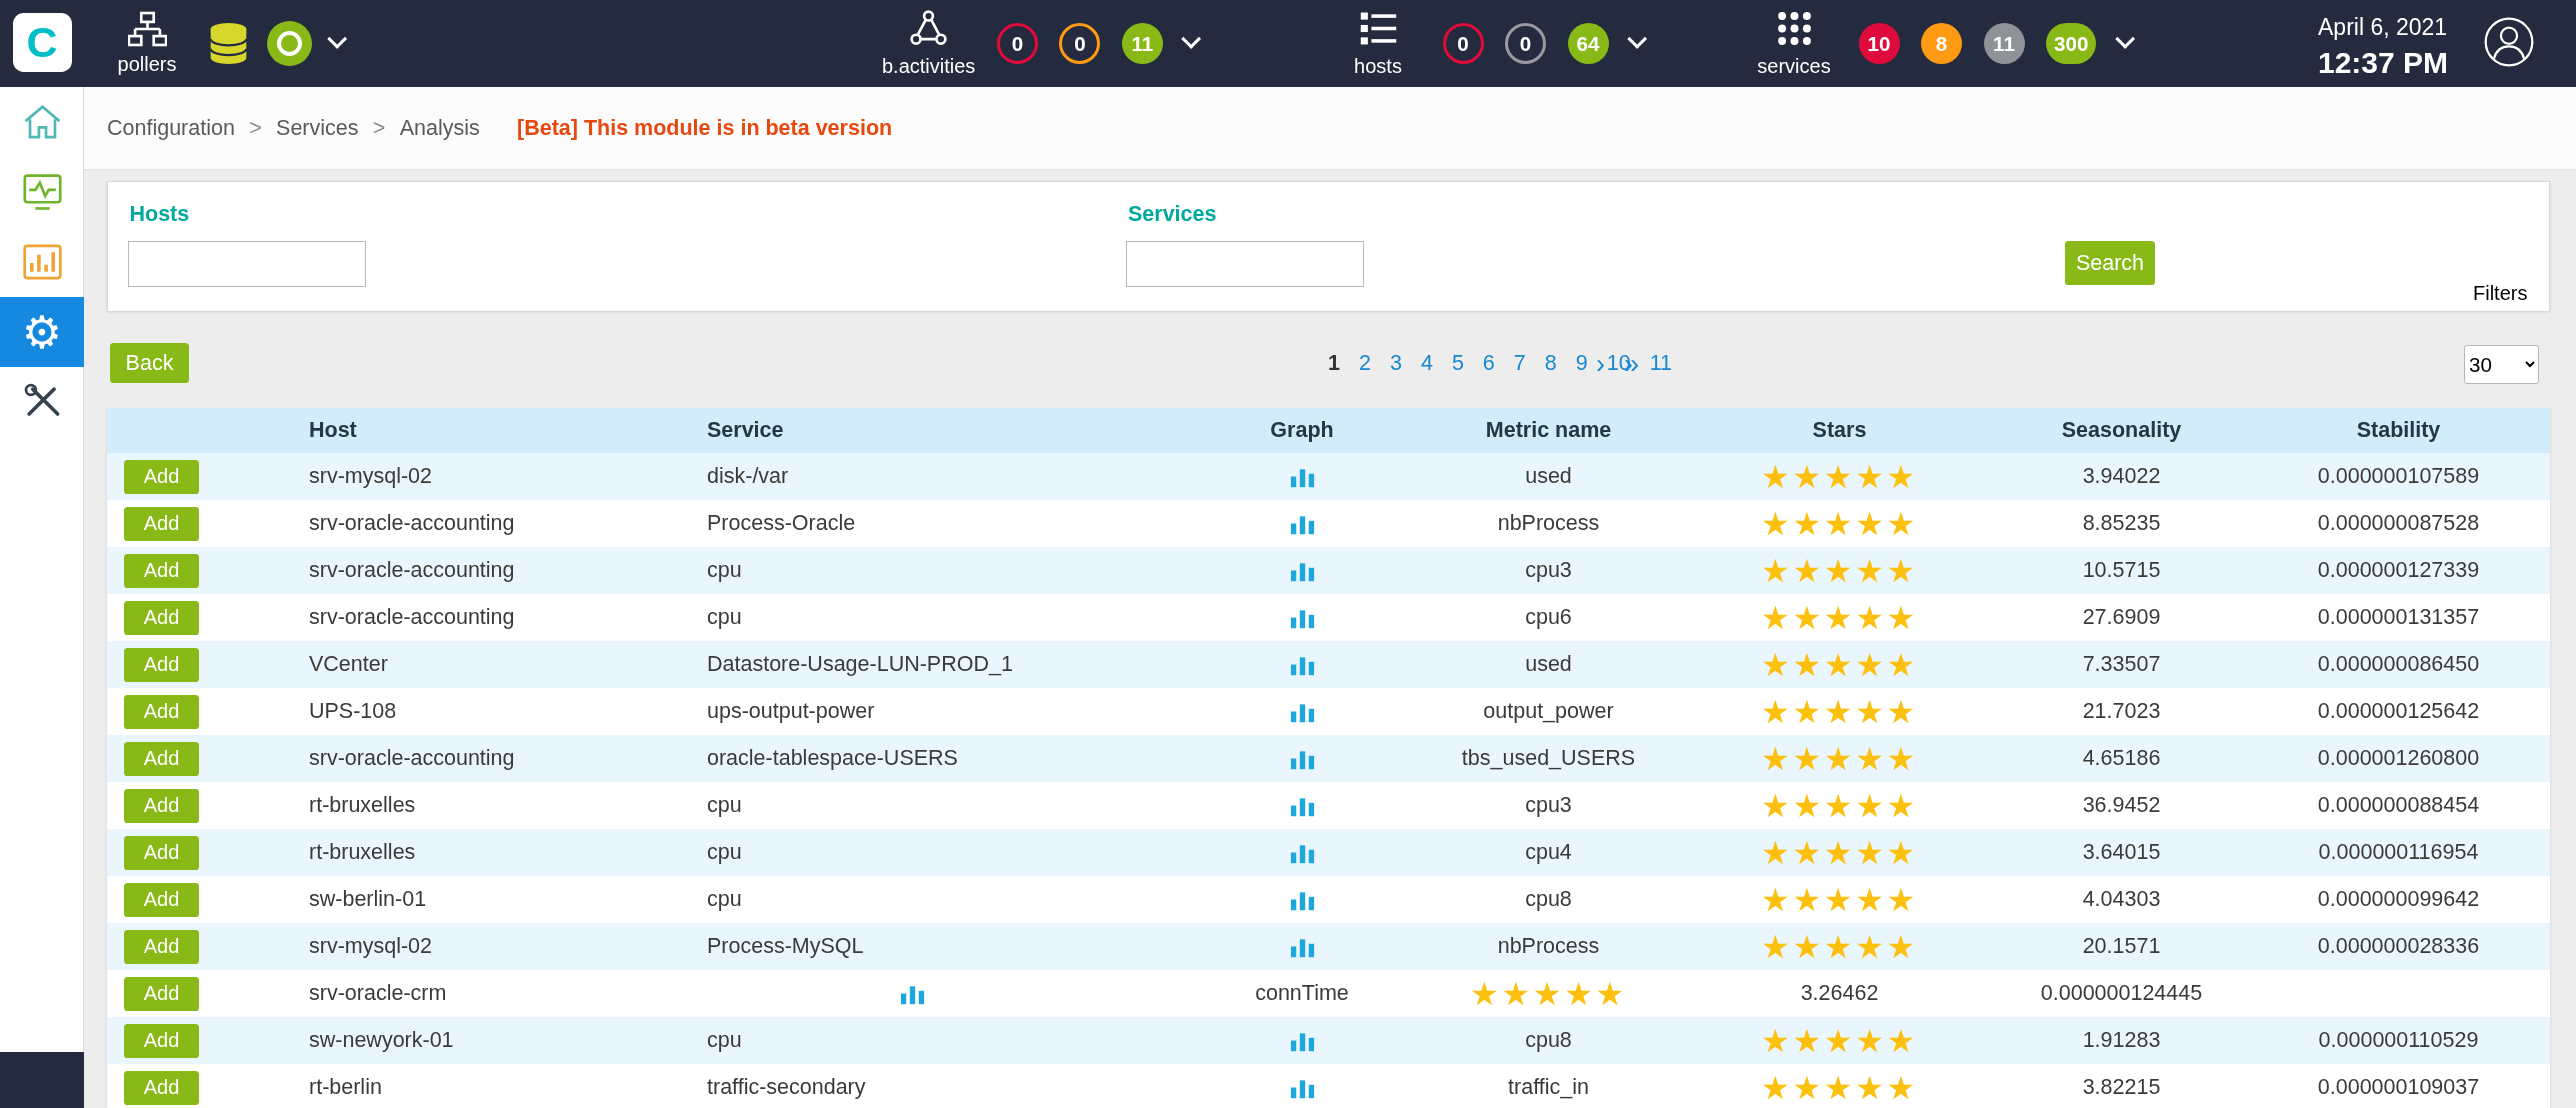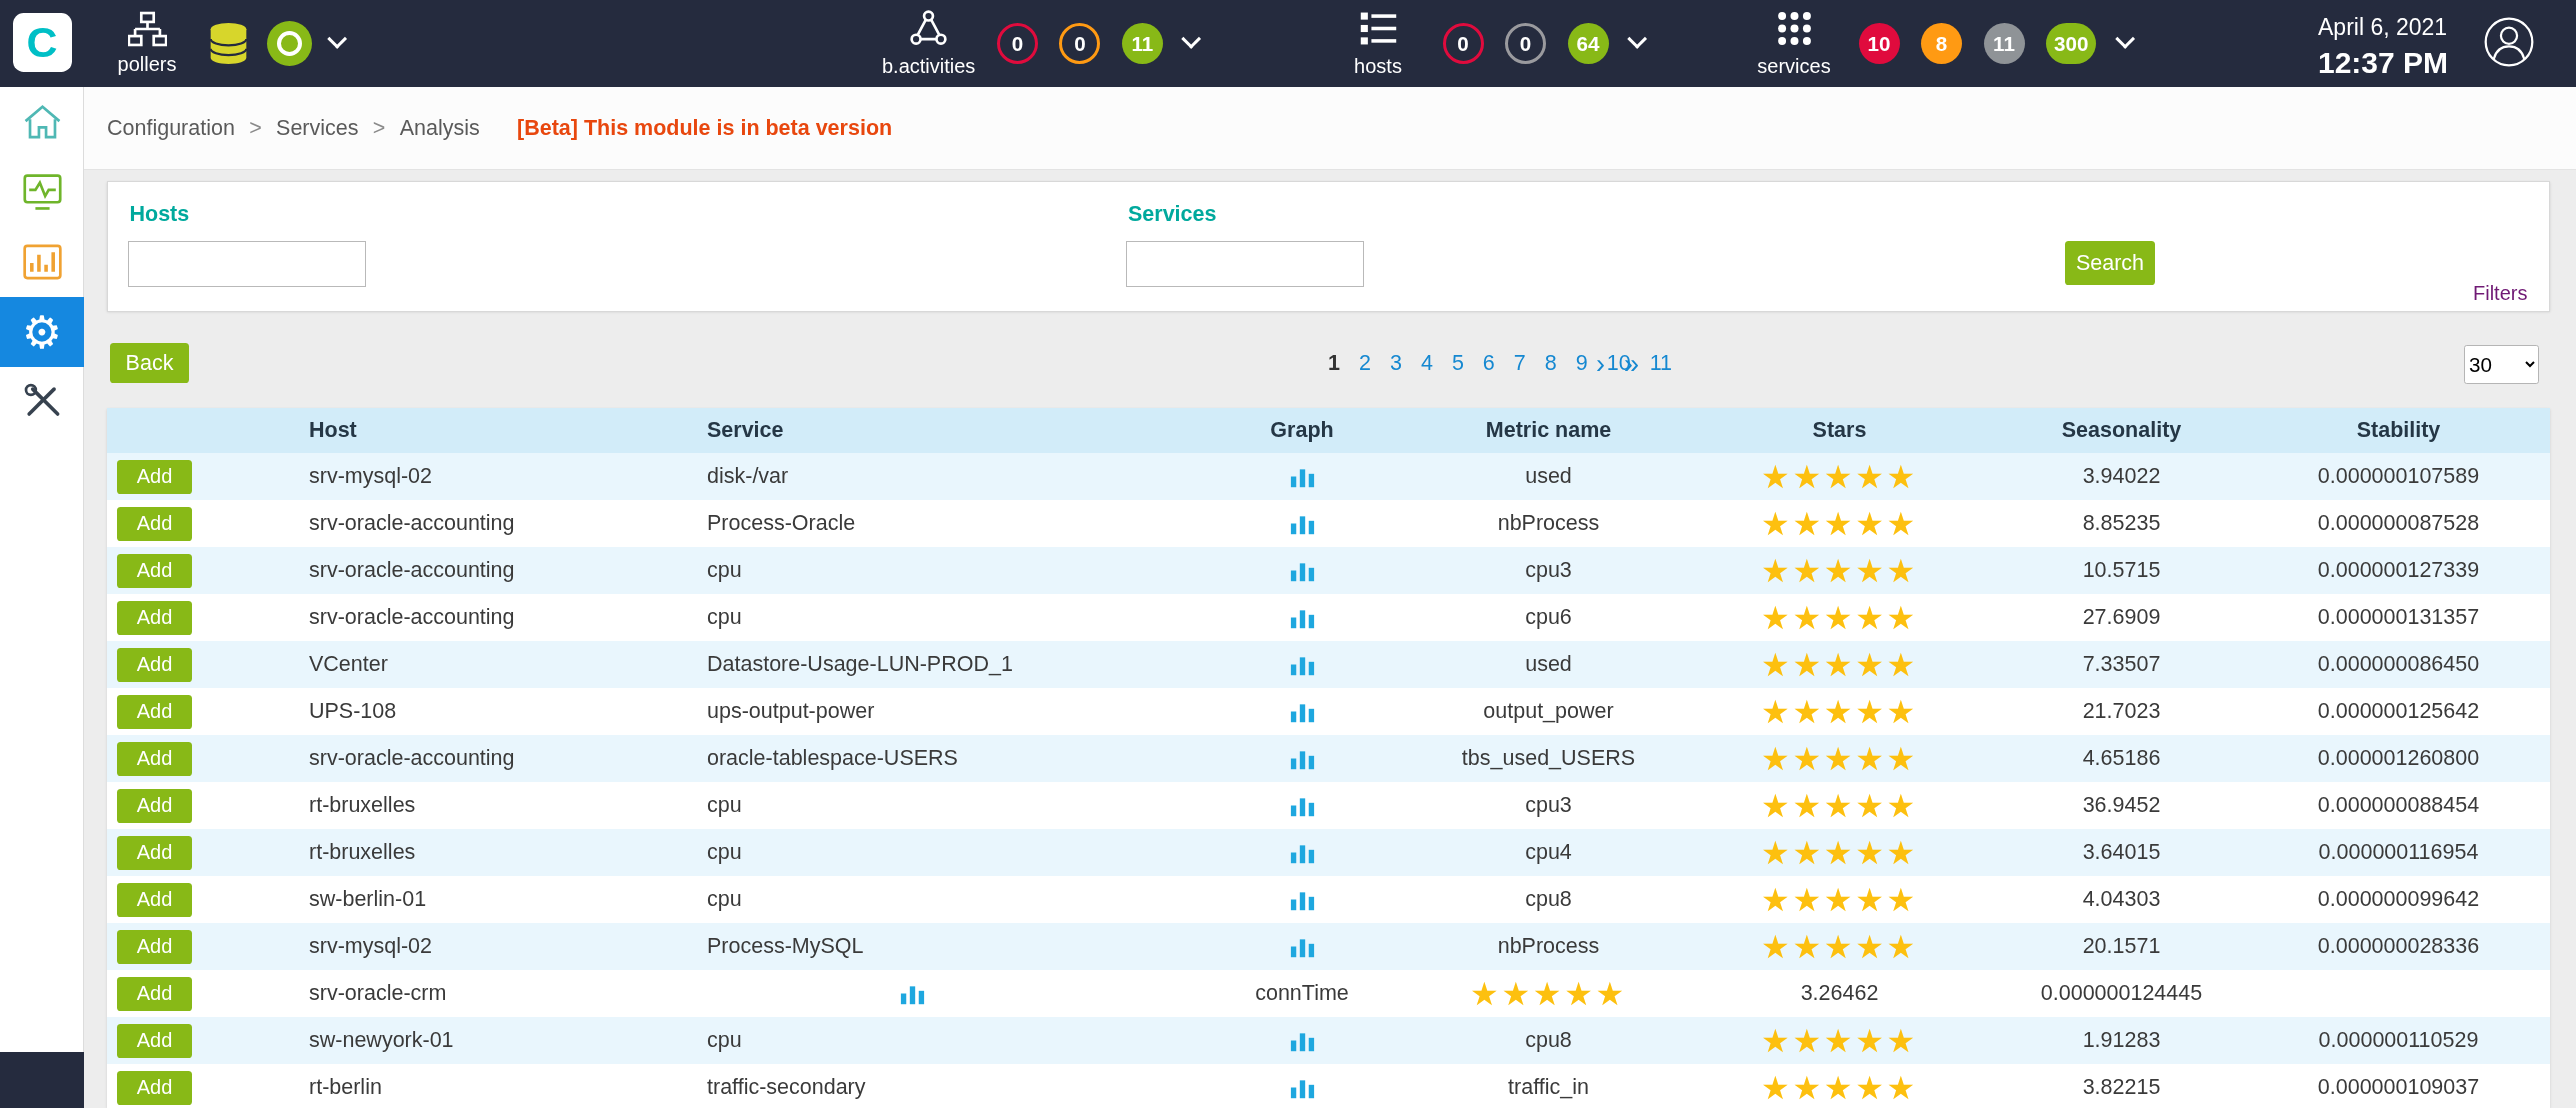--- a/index.html
+++ b/index.html
@@ -99,21 +99,21 @@
     border: 0.9px solid #b9b9b9; font-size: 21.5px; padding: 0 10.7px; outline: none;
     font-family: "Liberation Sans", sans-serif;
   }
   .inp-hosts { left: 20px; }
   .inp-services { left: 1018px; }
   .btn {
     background: #88b917; color: #fff; border: none; border-radius: 3.6px;
     font-size: 21.5px; font-family: "Liberation Sans", sans-serif; cursor: pointer;
   }
   .btn-search { position: absolute; left: 1957px; top: 59px; width: 90px; height: 44px; }
-  .filters-link { position: absolute; left: 2365px; top: 100px; font-size: 20px; color: #701a75; cursor: pointer; }
+  .filters-link { position: absolute; left: 2365px; top: 100px; font-size: 20px; color: #000000; cursor: pointer; }
 
   
   .btn-back { position: absolute; top: 343px; left: 110px; width: 79px; height: 40px; }
   .pagination {
     position: absolute; top: 351px; left: 1328px;
     display: flex; align-items: center; gap: 19px; font-size: 21.5px;
   }
   .page { color: #1588d1; cursor: pointer; }
   .page.active { color: #333; font-weight: bold; cursor: default; }
   .page-chev { color: #1588d1; font-size: 27px; cursor: pointer; line-height: 1; }
@@ -132,21 +132,21 @@
     display: grid;
     grid-template-columns: 134px 394px 555px 224px 269px 313px 251px 303px;
     align-items: center;
   }
   .thead { height: 45px; background: #d2ecf9; font-size: 21.5px; font-weight: bold; color: #253746; }
   .trow { height: 47px; font-size: 21.5px; color: #3a3a3a; }
   .tbody > div:nth-of-type(odd) { background: #e9f6fd; }
   .col-host { padding-left: 68px; text-align: left; }
   .col-service { padding-left: 72px; text-align: left; }
   .col-center { text-align: center; }
-  .col-add { padding-left: 10px; }
+  .col-add { padding-left: 17px; }
   .add-btn { width: 75px; height: 34px; font-size: 20px; border-radius: 3.6px; }
   .graph-cell { display: flex; justify-content: center; }
   .graph-icon { cursor: pointer; display: block; }
   .stars { color: #fdc00f; font-size: 32px; letter-spacing: 2.7px; white-space: nowrap; }
 </style>
 </head>
 <body>
 
 <header class="topbar">
   <div class="logo-tile clickable">

